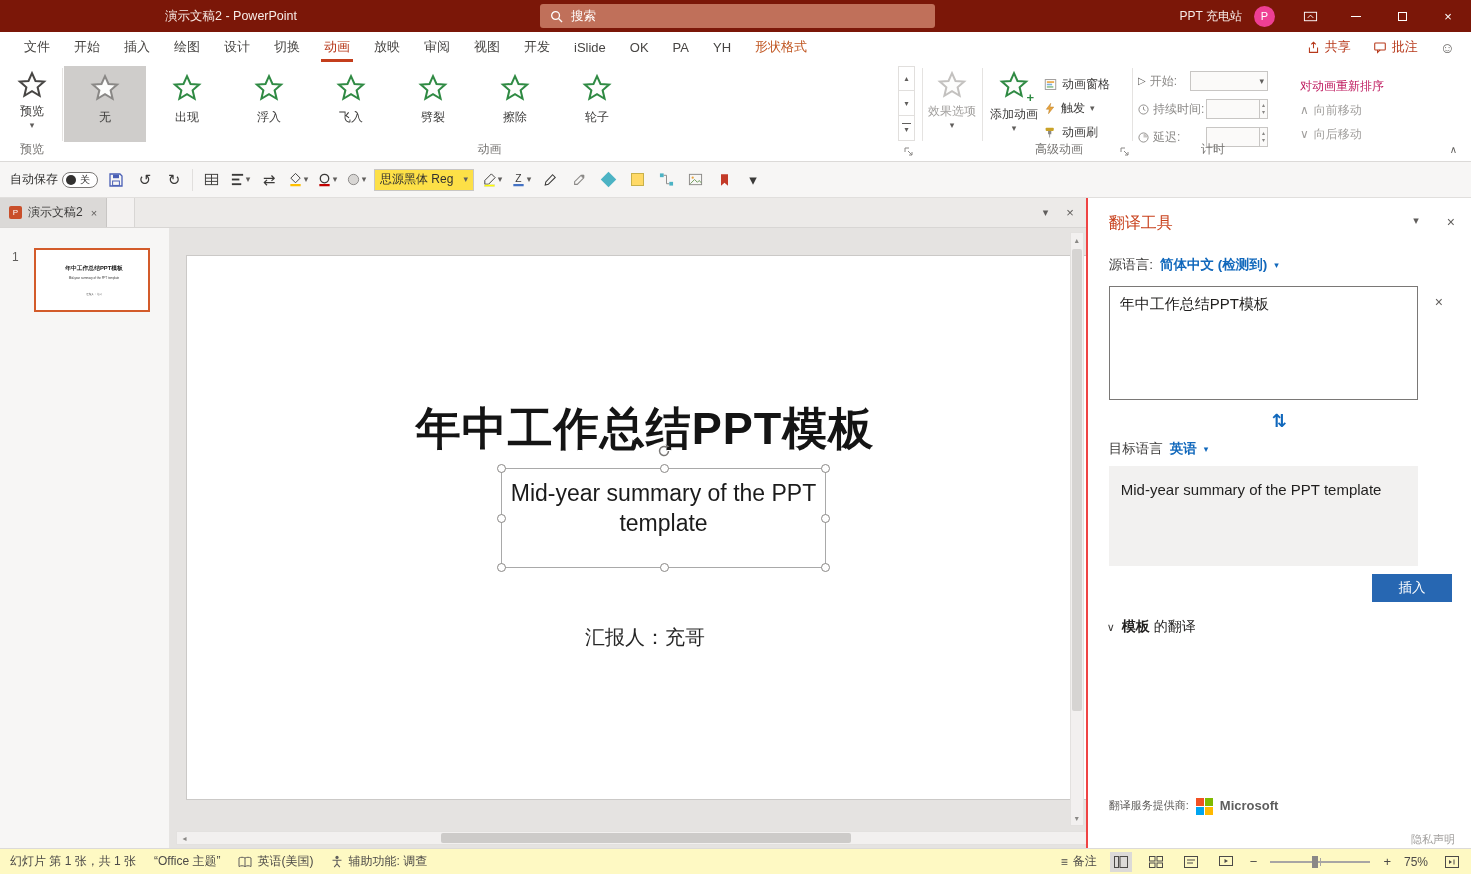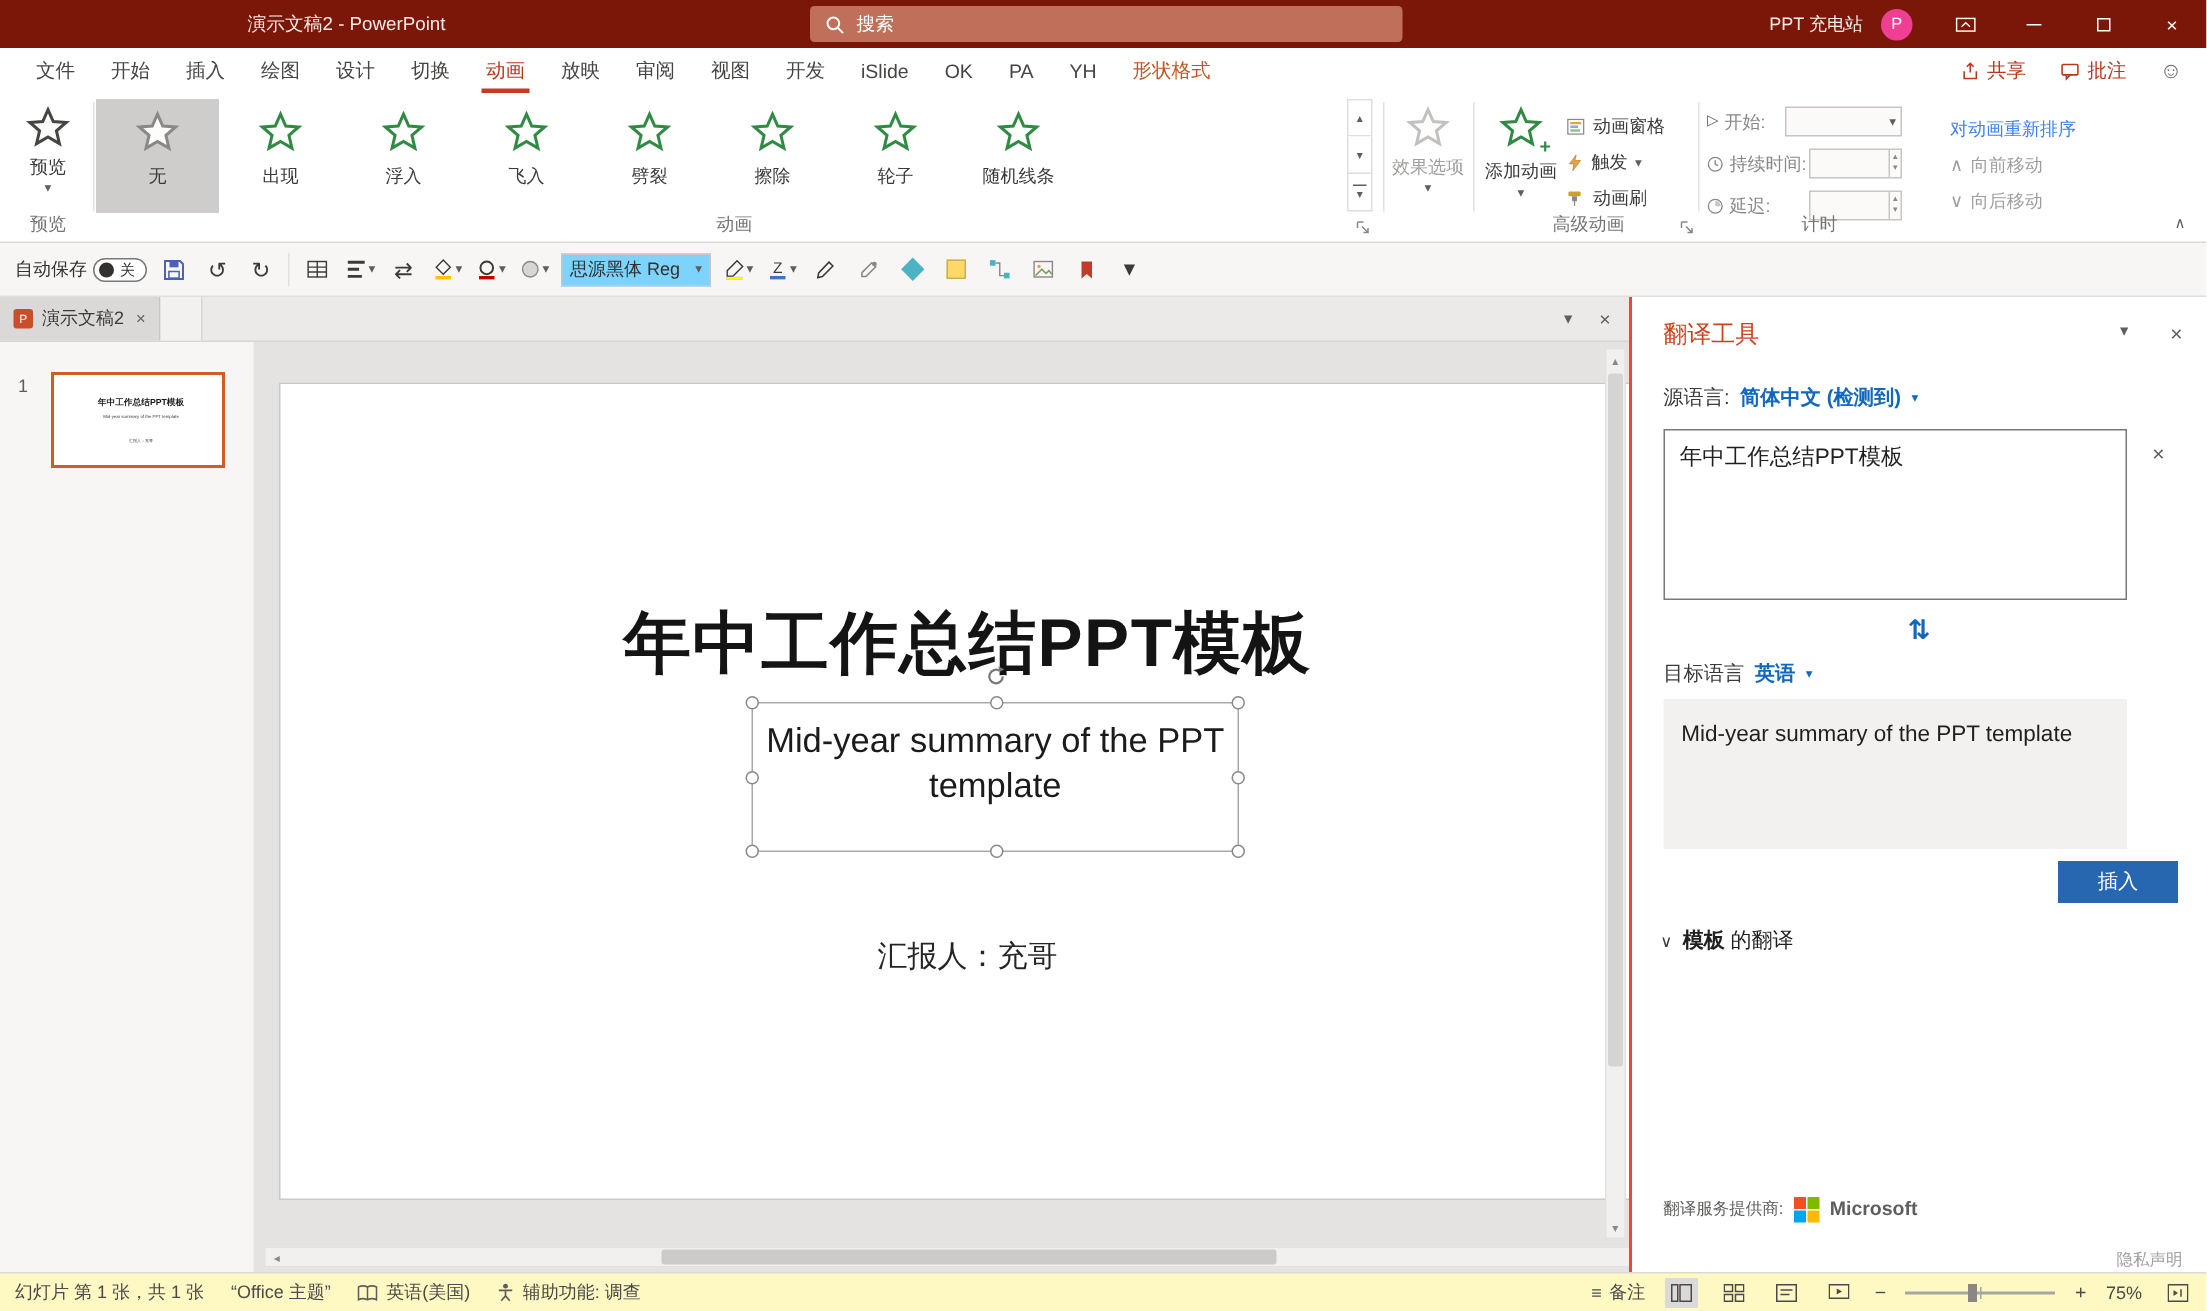--- a/index.html
+++ b/index.html
@@ -54,33 +54,33 @@
   .gal-sb .bar{width:9px;height:1px;background:#605e5c;margin-bottom:1px}
   .adv-btns{position:absolute;left:1044px;top:10px;width:88px;font-size:12px;color:#3b3a39}
   .adv-row{display:flex;align-items:center;gap:5px;height:24px}
   .t-group{position:absolute;left:1138px;top:6px;width:150px;font-size:12px;color:#8a8886}
   .t-row{position:absolute;left:0;display:flex;align-items:center;gap:4px;height:22px}
   .t-input{height:20px;border:1px solid #c8c6c4;background:#fbfaf9;display:flex;align-items:center;justify-content:flex-end}
   .t-input .caret{padding:0 3px}
   .spin{display:flex;flex-direction:column;justify-content:center;font-size:6px;color:#8a8886;border-left:1px solid #c8c6c4;height:100%;padding:0 2px;line-height:1.1}
   .reorder{position:absolute;left:1300px;top:12px;font-size:12px}
   .re-row{display:flex;align-items:center;gap:5px;height:24px;color:#a19f9d}
-  .re-title{color:#3b82f6;height:24px;display:flex;align-items:center}
+  .re-title{color:#be185d;height:24px;display:flex;align-items:center}
   .launcher{position:absolute;bottom:4px;width:10px;height:10px}
   .collapse{position:absolute;right:14px;bottom:6px;font-size:10px;color:#605e5c}
 
   
   .qat{position:absolute;left:0;top:162px;width:100%;height:36px;background:#f7f6f5;border-bottom:1px solid #e1dfdd;display:flex;align-items:center;gap:7px;padding:0 10px}
   .qat .ic{height:24px;min-width:22px;display:flex;align-items:center;justify-content:center;font-size:15px;color:#3b3a39}
   .qat .with-caret{gap:1px}
   .toggle{display:flex;align-items:flex-end;gap:4px;font-size:12px;color:#323130}
   .tg-pill{width:36px;height:16px;border:1px solid #7a7876;border-radius:8px;display:flex;align-items:center;padding:0 3px;gap:4px;background:#fff}
   .tg-knob{width:10px;height:10px;border-radius:50%;background:#323130}
   .tg-state{font-size:10px;color:#323130}
-  .fontbox{width:100px;height:22px;border:1px solid #c8c6c4;background:#7dd3fc;display:flex;align-items:center;justify-content:space-between;padding:0 5px;font-size:12px;color:#323130}
+  .fontbox{width:100px;height:22px;border:1px solid #c8c6c4;background:#fde047;display:flex;align-items:center;justify-content:space-between;padding:0 5px;font-size:12px;color:#323130}
   .sq-y{width:13px;height:13px;background:#ffd966;border:1px solid #c8b14a}
   .dia-t{width:11px;height:11px;background:#4cb3c4;transform:rotate(45deg)}
   .vline{width:1px;height:22px;background:#e1dfdd}
 
   
   .workarea{position:absolute;left:0;top:198px;width:1471px;height:650px;display:flex}
   .left-col{width:1122px;height:650px;display:flex;flex-direction:column}
   .doctabs{height:30px;background:#eceae8;border-bottom:1px solid #d8d6d4;display:flex;align-items:stretch}
   .doctab{display:flex;align-items:center;gap:6px;background:#dbd9d7;padding:0 9px;font-size:12px;color:#3b3a39;border-right:1px solid #c8c6c4}
   .doctab .ppticon{width:13px;height:13px;background:#c94f2a;color:#fff;font-size:8px;display:flex;align-items:center;justify-content:center;border-radius:2px}
@@ -263,26 +263,20 @@
         <svg class="star g" viewBox="0 0 24 24">
             <polygon points="12,2.5 14.8,8.8 21.7,9.3 16.5,13.8 18.1,20.6 12,17 5.9,20.6 7.5,13.8 2.3,9.3 9.2,8.8"></polygon>
           </svg>
         <span class="gl">擦除</span>
       </div>
       <div class="gal-item">
         <svg class="star g" viewBox="0 0 24 24">
             <polygon points="12,2.5 14.8,8.8 21.7,9.3 16.5,13.8 18.1,20.6 12,17 5.9,20.6 7.5,13.8 2.3,9.3 9.2,8.8"></polygon>
           </svg>
         <span class="gl">轮子</span>
-      </div>
-      <div class="gal-item">
-        <svg class="star g" viewBox="0 0 24 24">
-            <polygon points="12,2.5 14.8,8.8 21.7,9.3 16.5,13.8 18.1,20.6 12,17 5.9,20.6 7.5,13.8 2.3,9.3 9.2,8.8"></polygon>
-          </svg>
-        <span class="gl">随机线条</span>
       </div>
     </div>
     <div class="gal-scroll">
       <div class="gal-sb">
           <span>▴</span>
         </div>
       <div class="gal-sb">
           <span>▾</span>
         </div>
       <div class="gal-sb">

